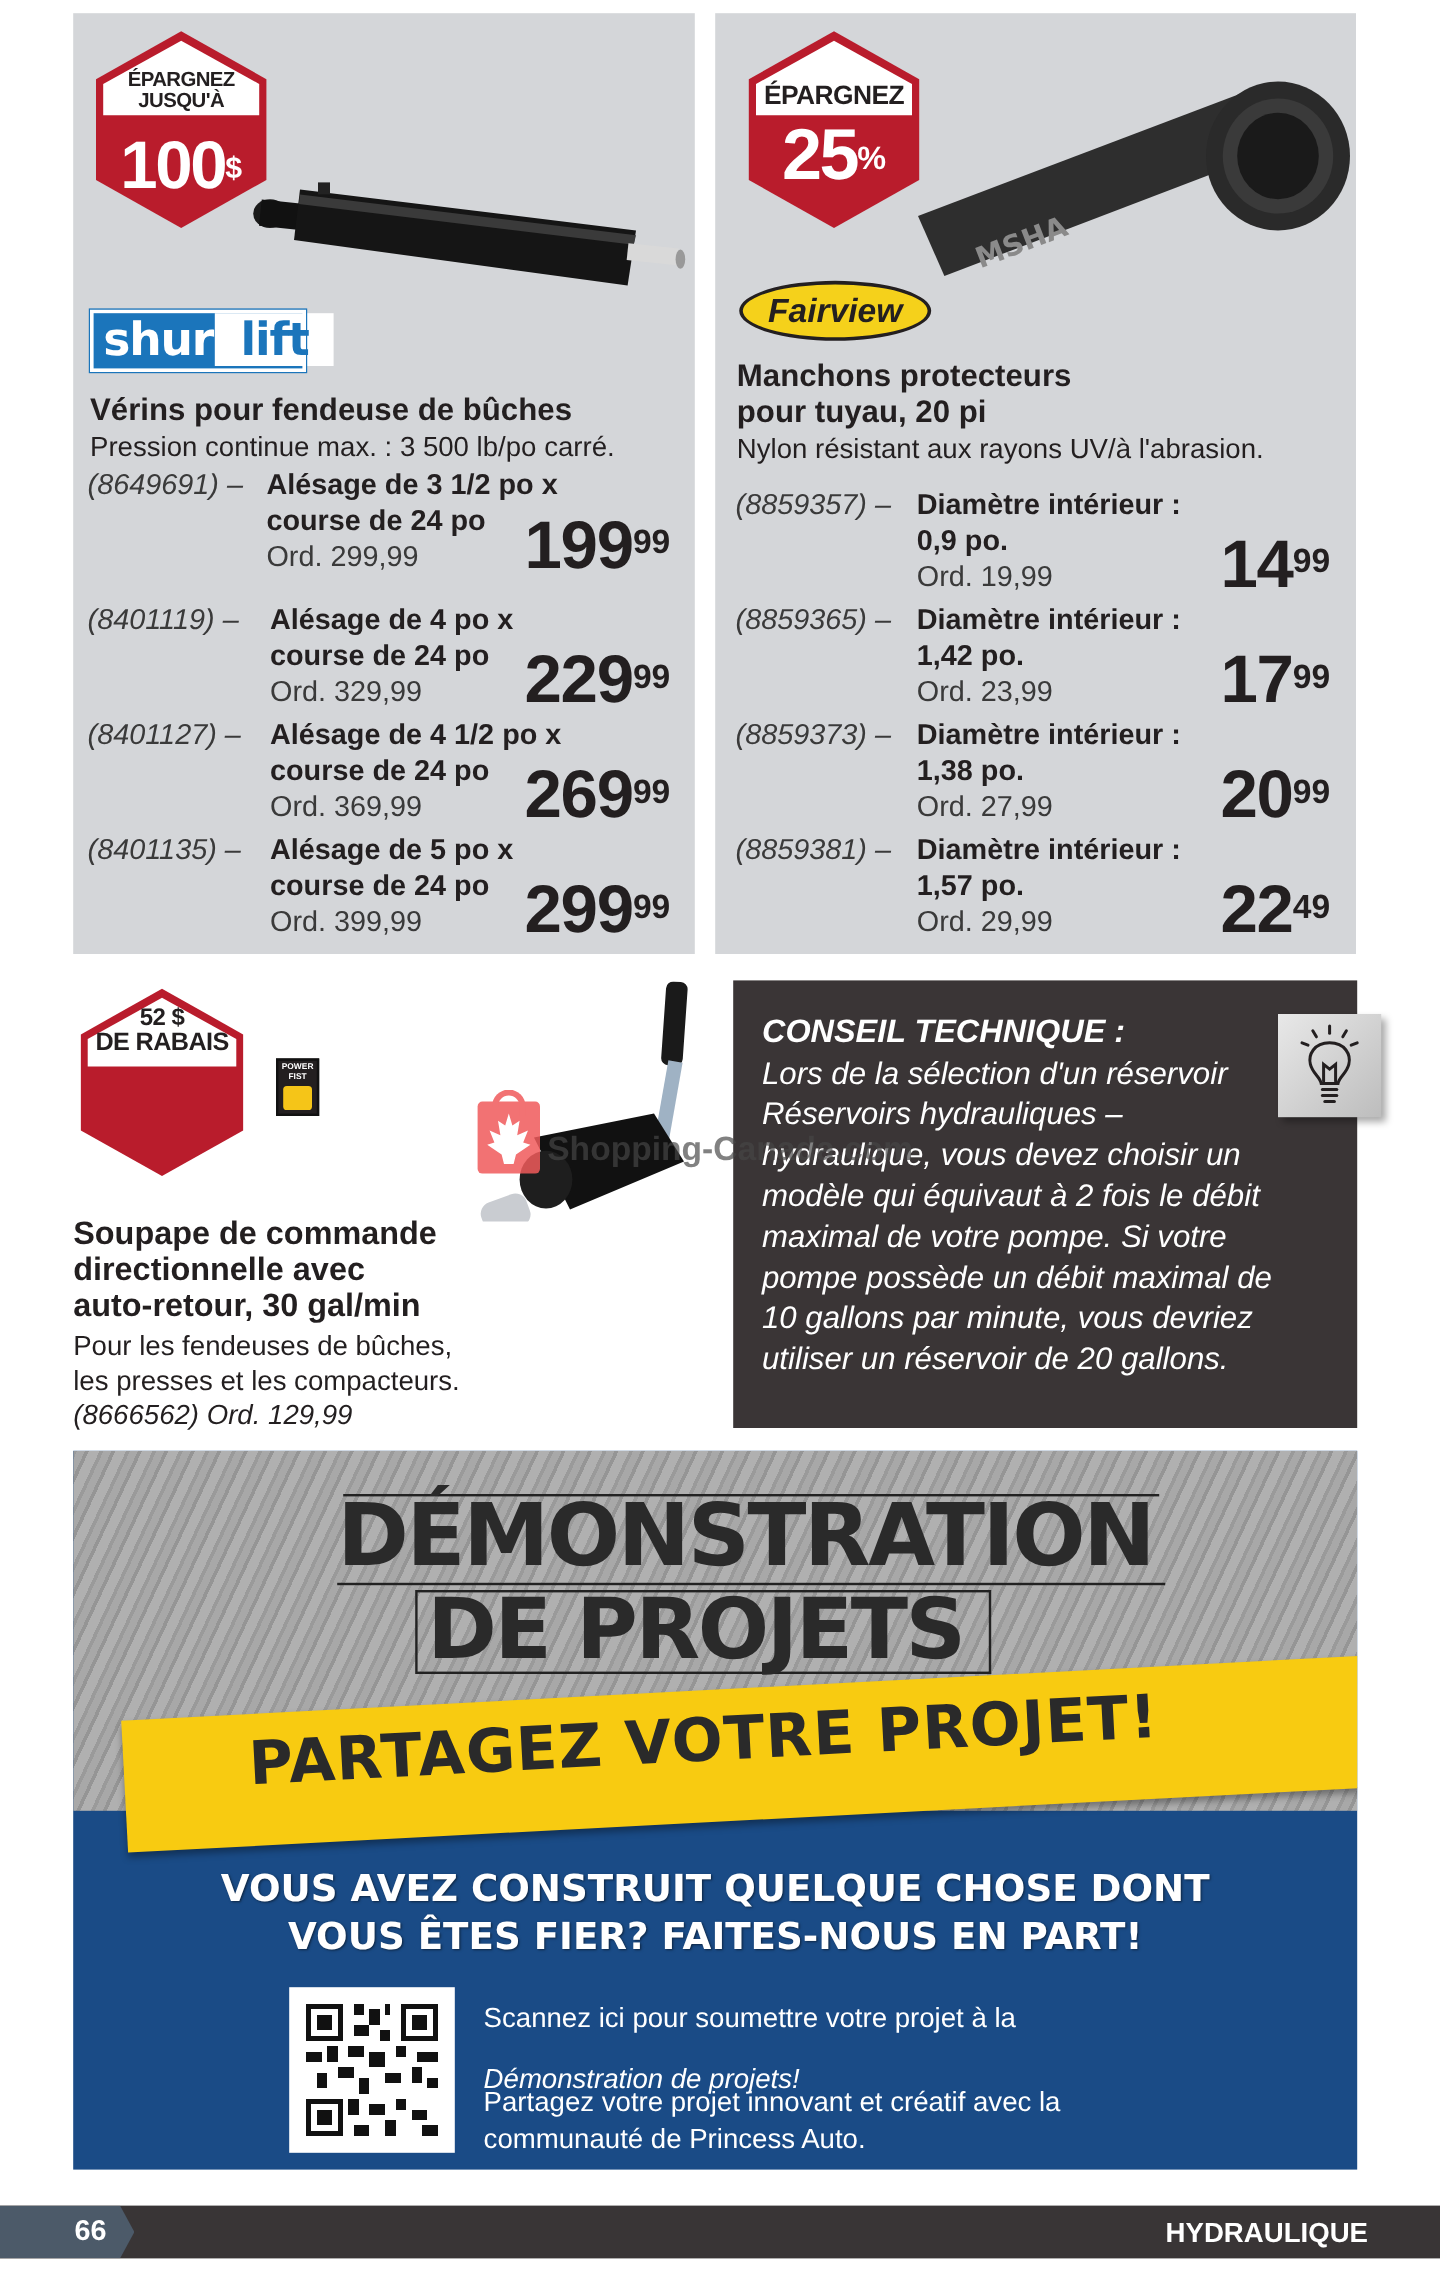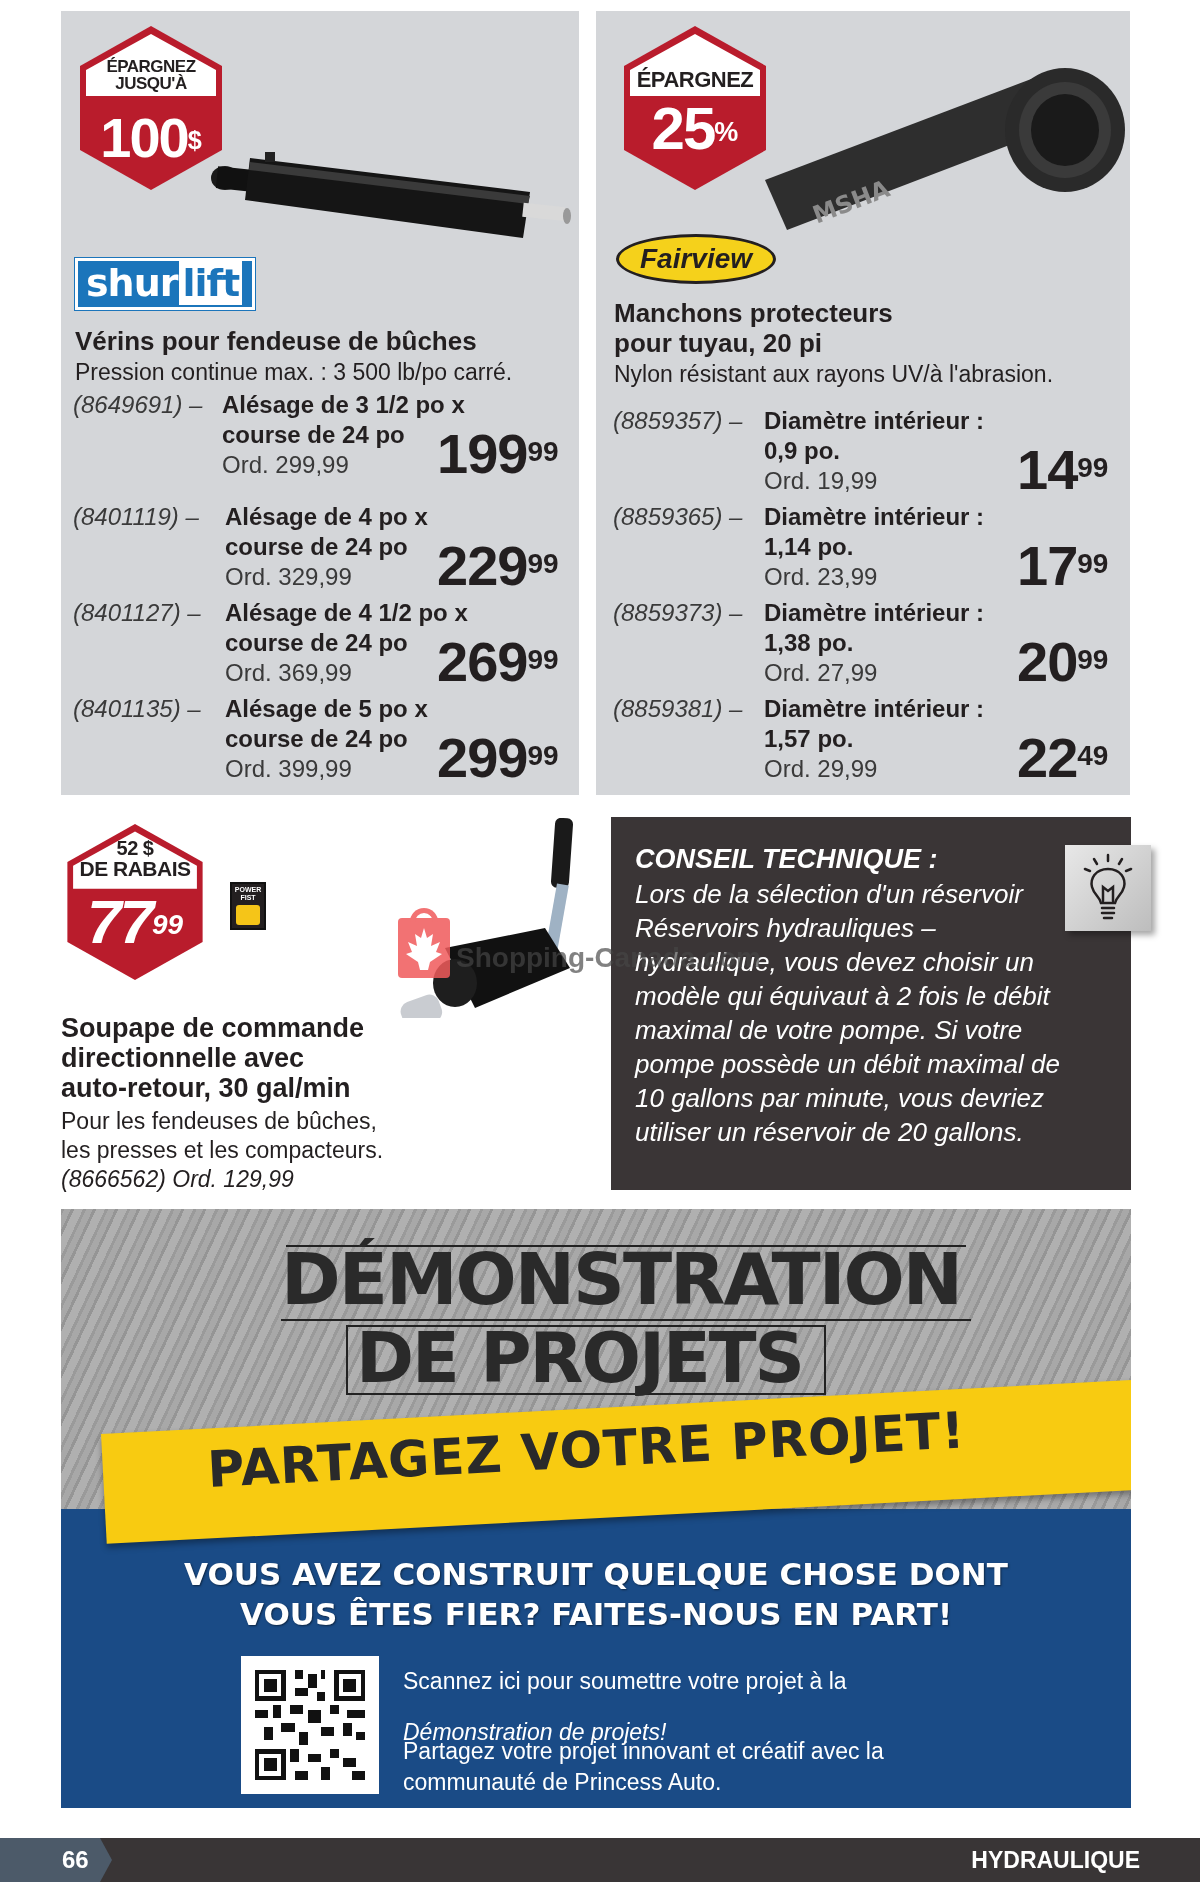--- a/index.html
+++ b/index.html
@@ -13,21 +13,21 @@
   
   .hex { position: absolute; width: 150px; height: 168px; }
   .hex svg { position: absolute; left: 0; top: 0; width: 100%; height: 100%; }
   .hex .top-text { position: absolute; left: 0; width: 100%; text-align: center; font-weight: bold; color: #231f20; letter-spacing: -0.5px; }
   .hex .big { position: absolute; left: 0; width: 100%; text-align: center; color: #fff; font-weight: bold; letter-spacing: -2px; }
   .hex .big sup { font-size: 0.45em; vertical-align: top; position: relative; top: 0.1em; letter-spacing: 0; }
 
   
   .cyl { position: absolute; }
   .logo-shurlift { position: absolute; left: 75px; top: 258px; width: 180px; height: 52px; background: #1b75bb; border: 3px solid #fff; outline: 1px solid #1b75bb; color: #fff; font-weight: bold; font-size: 38px; line-height: 44px; padding-left: 8px; letter-spacing: -1px; font-family: "DejaVu Sans", sans-serif; }
-  .logo-shurlift .lift { background: #fff; color: #1b75bb; padding: 0 3px; margin-left: 2px; }
+  .logo-shurlift .lift { background: #fff; color: #1b75bb; padding: 0 21px; margin-left: 2px; }
 
   .ptitle { position: absolute; font-weight: bold; font-size: 26px; line-height: 30px; color: #231f20; }
   .psub { position: absolute; font-size: 23px; line-height: 28px; color: #231f20; }
 
   .item { position: absolute; font-size: 24px; line-height: 30px; }
   .item .sku { position: absolute; left: 0; top: 0; font-style: italic; color: #3a3a3a; white-space: nowrap; }
   .item .desc { position: absolute; top: 0; font-weight: bold; white-space: nowrap; }
   .item .ord { position: absolute; white-space: nowrap; color: #3a3a3a; }
   .item .price { position: absolute; font-weight: bold; font-size: 56px; line-height: 56px; letter-spacing: -1px; white-space: nowrap; }
   .item .price sup { font-size: 28px; vertical-align: top; position: relative; top: -2px; letter-spacing: 0; }
@@ -154,21 +154,21 @@
 <div class="item" style="left:613px;top:406px;width:510px;height:96px;">
   <span class="sku">(8859357) –</span>
   <span class="desc" style="left:151px;">Diamètre intérieur :</span>
   <span class="desc" style="left:151px;top:30px;">0,9 po.</span>
   <span class="ord" style="left:151px;top:60px;">Ord. 19,99</span>
   <span class="price" style="left:404px;top:36px;"><span>14</span><sup>99</sup></span>
 </div>
 <div class="item" style="left:613px;top:502px;width:510px;height:96px;">
   <span class="sku">(8859365) –</span>
   <span class="desc" style="left:151px;">Diamètre intérieur :</span>
-  <span class="desc" style="left:151px;top:30px;">1,14 po.</span>
+  <span class="desc" style="left:151px;top:30px;">1,42 po.</span>
   <span class="ord" style="left:151px;top:60px;">Ord. 23,99</span>
   <span class="price" style="left:404px;top:36px;"><span>17</span><sup>99</sup></span>
 </div>
 <div class="item" style="left:613px;top:598px;width:510px;height:96px;">
   <span class="sku">(8859373) –</span>
   <span class="desc" style="left:151px;">Diamètre intérieur :</span>
   <span class="desc" style="left:151px;top:30px;">1,38 po.</span>
   <span class="ord" style="left:151px;top:60px;">Ord. 27,99</span>
   <span class="price" style="left:404px;top:36px;"><span>20</span><sup>99</sup></span>
 </div>
@@ -180,21 +180,20 @@
   <span class="price" style="left:404px;top:36px;"><span>22</span><sup>49</sup></span>
 </div>
 
 <div class="hex" style="left:62px;top:822px;width:146px;height:160px;">
   <svg viewBox="0 0 150 168">
     <polygon points="75,2 146,42 146,126 75,166 4,126 4,42" fill="#b91c2c"></polygon>
     <polygon points="75,10 140,46 140,70 10,70 10,46" fill="#ffffff"></polygon>
   </svg>
   <div class="top-text" style="top:16px;font-size:20px;line-height:20px;">52 $</div>
   <div class="top-text" style="top:36px;font-size:21px;line-height:22px;">DE RABAIS</div>
-  <div class="big" style="top:68px;font-size:62px;line-height:64px;font-style:italic;"><span>77</span><sup>99</sup></div>
 </div>
 
 <div style="position:absolute;left:230px;top:882px;width:36px;height:48px;background:#231f20;border:2px solid #111;">
   <div style="color:#fff;font-size:7px;line-height:8px;text-align:center;font-weight:bold;margin-top:2px;">POWER</div>
   <div style="color:#fff;font-size:7px;line-height:8px;text-align:center;font-weight:bold;">FIST</div>
   <div style="margin:3px auto 0;width:24px;height:20px;background:#f5c518;border-radius:3px;"></div>
 </div>
 
 <svg style="position:absolute;left:395px;top:818px;" width="200" height="200" viewBox="0 0 200 200">
   <rect x="158" y="0" width="18" height="70" rx="6" fill="#1a1a1a" transform="rotate(4 167 35)"></rect>

